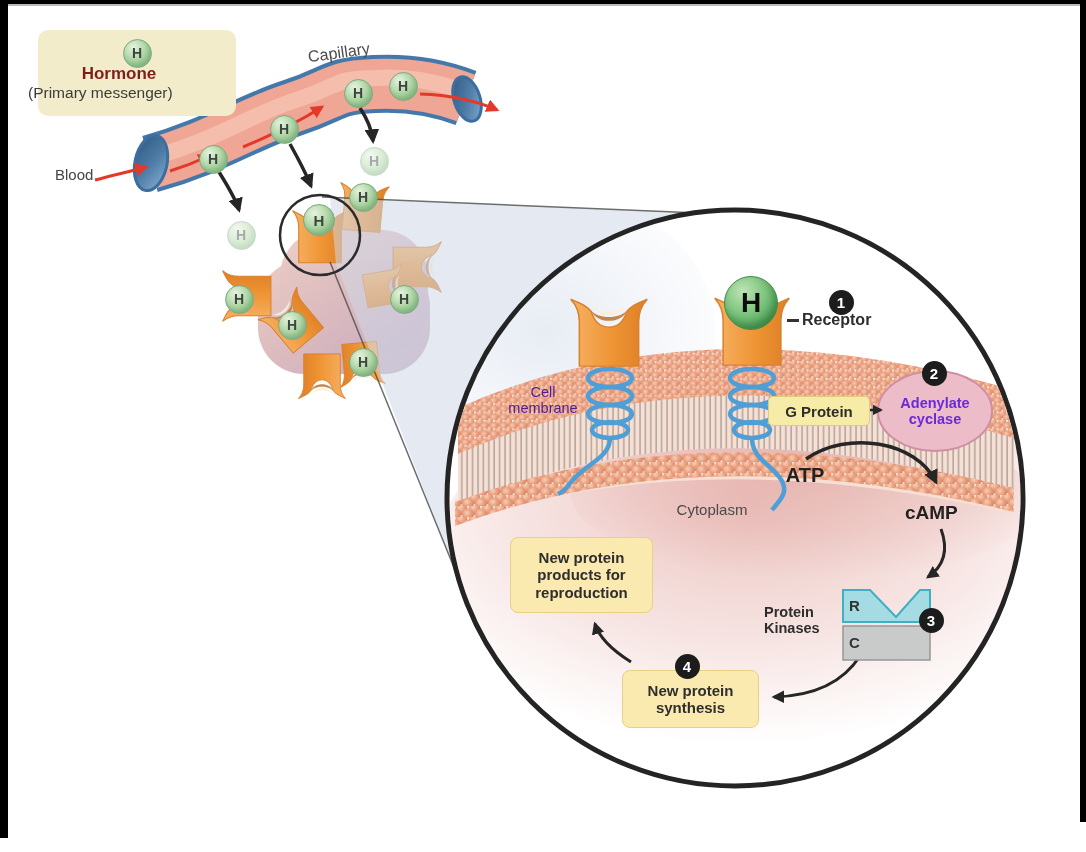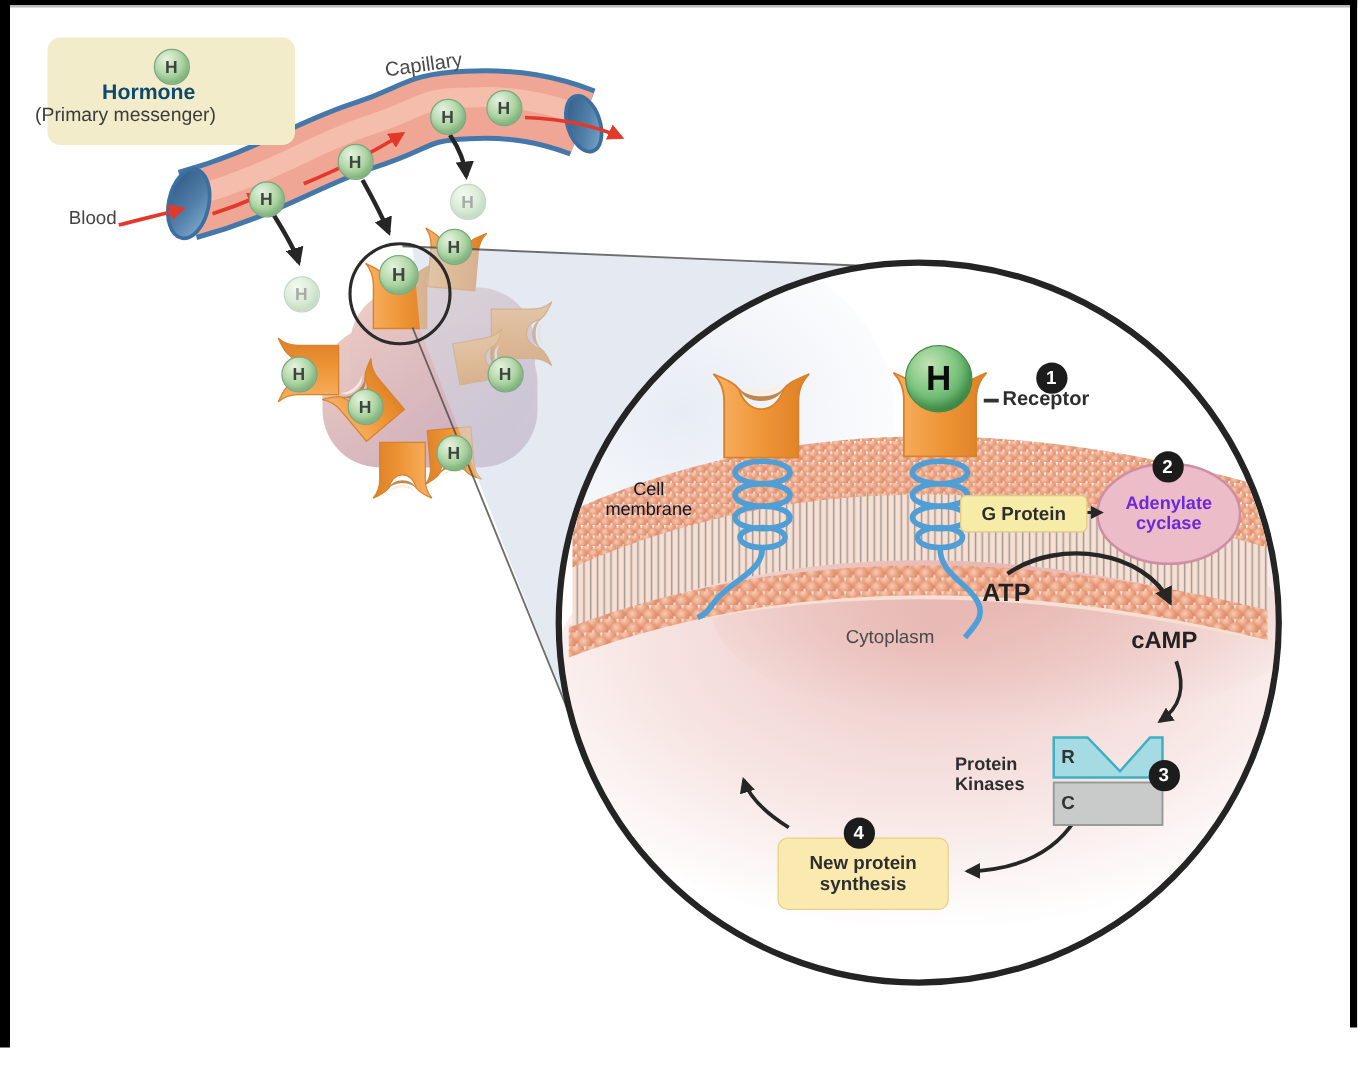--- a/index.html
+++ b/index.html
@@ -6,39 +6,39 @@
   .stage{position:relative;width:1086px;height:852px;background:#ffffff;overflow:hidden;
          font-family:"Liberation Sans", sans-serif;color:#3a3a3a;}
   svg.art{position:absolute;left:0;top:0;width:1086px;height:852px;}
   
   .bar{position:absolute;background:#000;}
   .grayline{position:absolute;background:#b9b9b9;}
   
   .legendbox{position:absolute;left:38px;top:30px;width:198px;height:86px;
              background:#f2ecca;border-radius:10px;}
   .legend-title{position:absolute;left:38px;top:64px;width:162px;text-align:center;
-                font-weight:bold;font-size:17px;color:#0c4a6e;}
+                font-weight:bold;font-size:17px;color:#7f1d1d;}
   .legend-sub{position:absolute;left:28px;top:84px;width:218px;
               font-size:15.5px;color:#3c3c3c;}
   
   .hball{position:absolute;width:27px;height:27px;border-radius:50%;
          background:radial-gradient(circle at 35% 28%, #e6f3e0 0%, #c2e0b8 30%, #a3cf9a 60%, #8fc18d 85%, #7fb07f 100%);
          border:1px solid #79a97f;color:#3c463e;font-weight:bold;font-size:14px;
          display:flex;align-items:center;justify-content:center;
          box-shadow:inset -2px -3px 4px rgba(90,140,95,.35);}
   .hball.size30{width:30px;height:30px;font-size:15px;}
   .hball.big{width:52px;height:52px;font-size:28px;color:#0c0c0c;border:1.5px solid #3d8a47;
          background:radial-gradient(circle at 35% 28%, #bfe3b4 0%, #7cc47e 45%, #4da156 80%, #3f8f49 100%);
          box-shadow:inset -3px -5px 7px rgba(30,90,40,.4);}
   .hball.faded{opacity:.45;}
   
   .lbl{position:absolute;font-size:15px;color:#444;}
   .capillary-lbl{left:289px;top:44px;width:100px;text-align:center;transform:rotate(-8deg);
                  font-size:16px;color:#4a4a4a;}
-  .cellmem-lbl{left:478px;top:384px;width:82px;text-align:center;font-size:14.5px;line-height:16px;color:#0f172a;}
+  .cellmem-lbl{left:502px;top:384px;width:82px;text-align:center;font-size:14.5px;line-height:16px;color:#4c1d95;}
   .cyto-lbl{left:662px;top:501px;width:100px;text-align:center;font-size:15px;color:#4a4a4a;}
   .receptor-lbl{left:802px;top:311px;font-weight:bold;font-size:16px;color:#2d2d2d;}
   .dash{position:absolute;left:787px;top:319px;width:12px;height:2.5px;background:#333;}
   .atp-lbl{left:770px;top:464px;width:70px;text-align:center;font-weight:bold;font-size:20px;color:#222;}
   .camp-lbl{left:905px;top:502px;width:80px;text-align:left;font-weight:bold;font-size:19px;color:#222;}
   .pk-lbl{left:764px;top:604px;width:74px;text-align:left;font-weight:bold;font-size:14.5px;line-height:16px;color:#2d2d2d;}
   .gprot{position:absolute;left:768px;top:396px;width:100px;height:28px;background:#f7eba8;
          border:1px solid #e0cc80;border-radius:5px;font-weight:bold;font-size:15px;color:#2d2d2d;
          display:flex;align-items:center;justify-content:center;}
   .adeny-lbl{left:885px;top:395px;width:100px;text-align:center;font-weight:bold;font-size:14.5px;
@@ -240,20 +240,21 @@
   <div class="dash"></div>
   <div class="lbl receptor-lbl">Receptor</div>
   <div class="gprot">G Protein</div>
   <div class="lbl adeny-lbl">Adenylate cyclase</div>
   <div class="lbl atp-lbl">ATP</div>
   <div class="lbl camp-lbl">cAMP</div>
   <div class="lbl pk-lbl">Protein Kinases</div>
   <div class="kletter" style="left:849px;top:597px;">R</div>
   <div class="kletter" style="left:849px;top:634px;">C</div>
 
+  <div class="ybox" style="left:510px;top:537px;width:137px;height:70px;">New protein products for reproduction</div>
   <div class="ybox" style="left:622px;top:670px;width:131px;height:52px;">New protein synthesis</div>
 
   <div class="badge" style="left:828.5px;top:289.5px;">1</div>
   <div class="badge" style="left:921.5px;top:360.5px;">2</div>
   <div class="badge" style="left:918.5px;top:607.5px;">3</div>
   <div class="badge" style="left:674.5px;top:653.5px;">4</div>
 
 </div>
 
 </body></html>

